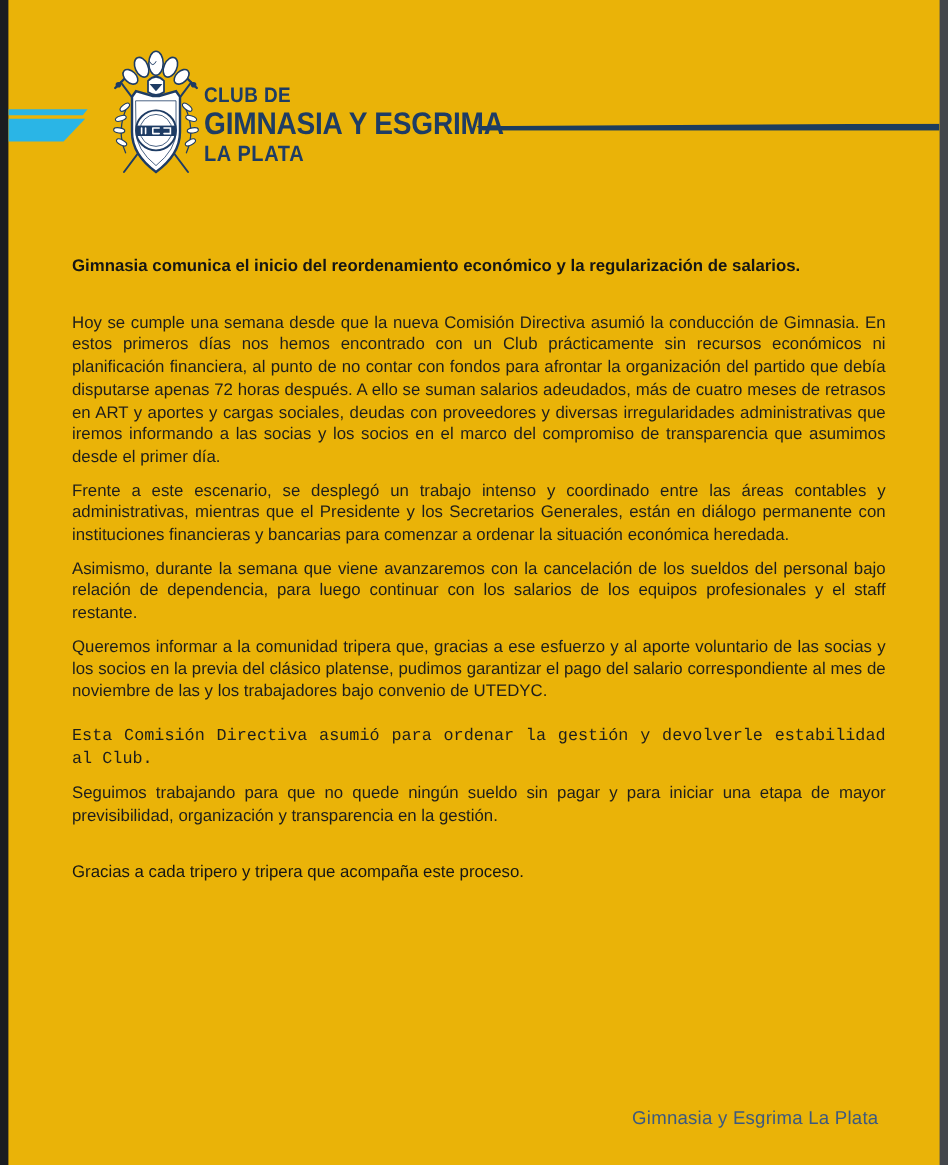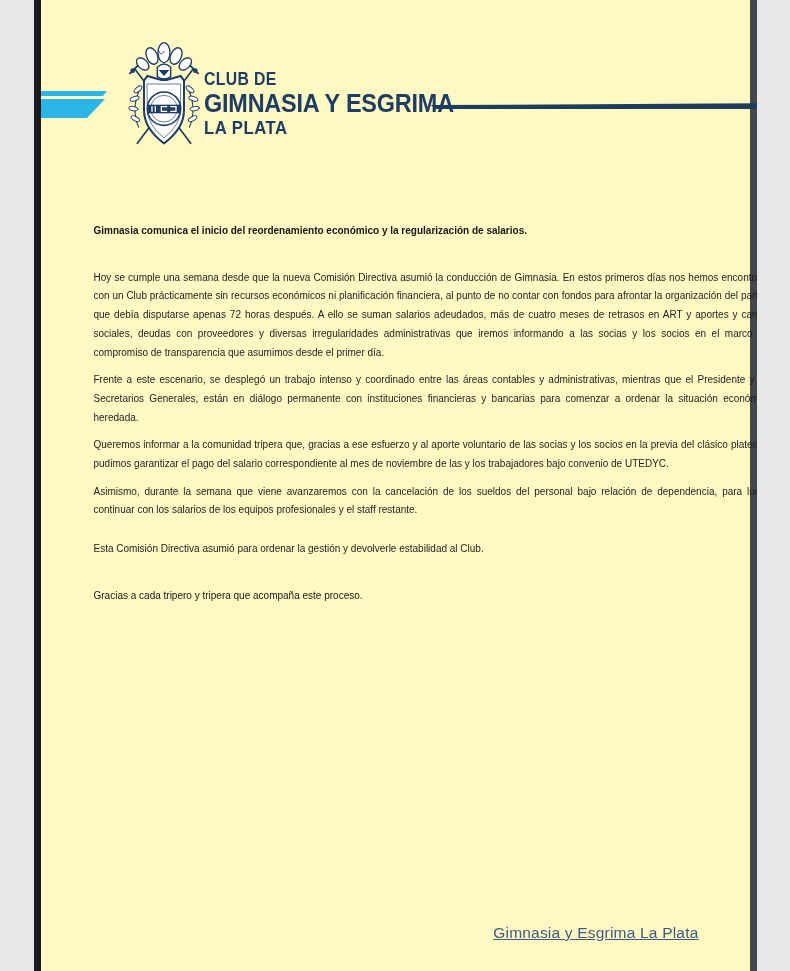--- a/index.html
+++ b/index.html
@@ -1,18 +1,18 @@
 <!DOCTYPE html>
 <html><head>
 <meta charset="utf-8">
 <style>
   html,body { margin:0; padding:0; background:#e8e8e8; }
   .page {
-    position:relative; width:723px; height:971px; margin:0 auto;
-    background:#fef9c3; overflow:hidden;
+    position:relative; width:790px; height:971px; margin:0 auto;
+    background:#eab308; overflow:hidden;
     font-family:"Liberation Sans", sans-serif;
     -webkit-font-smoothing:antialiased;
   }
   .edge-left  { position:absolute; left:0;  top:0; width:7px; height:971px; background:#1a1c20; }
   .edge-right { position:absolute; right:0; top:0; width:7px; height:971px; background:#43464b; }
 
   .flag { position:absolute; left:7px; top:89px; width:68px; height:30px; }
 
   .rule {
     position:absolute; left:397px; top:103px; width:386px; height:6px;
@@ -24,32 +24,32 @@
 
   .wordmark {
     position:absolute; left:170px; top:69px; color:#1e3c64;
     transform:scaleX(.9); transform-origin:left top; white-space:nowrap;
   }
   .wm1 { font-size:17.5px; font-weight:600; letter-spacing:.4px; line-height:20px; }
   .wm2 { font-size:26px;   font-weight:800; letter-spacing:-.2px; line-height:28px; }
   .wm3 { font-size:18.5px; font-weight:600; letter-spacing:.6px; line-height:22px; }
 
   .content {
-    position:absolute; left:60px; top:222px; width:678px;
-    color:#1e1e1c; font-size:10px; line-height:18.7px;
+    position:absolute; left:60px; top:212px; width:678px;
+    color:#1e1e1c; font-size:14px; line-height:18.7px;
     text-align:justify; text-justify:inter-word;
   }
   .headline { font-weight:700; color:#161614; margin:0 0 28px 0; }
   p.para { margin:0 0 9px 0; }
-  p.gap-lg { margin-top:20px; }
+  p.gap-lg { margin-top:20px;font-family:Liberation Mono, monospace; }
   .closing { font-weight:400; color:#161614; margin:28px 0 0 0; }
 
   .signature {
     position:absolute; right:58px; top:924px;
-    color:#3d5a80; font-size:15.5px; letter-spacing:.2px;text-decoration:underline;
+    color:#3d5a80; font-size:15.5px; letter-spacing:.2px;
   }
 </style>
 </head>
 <body>
 
 <div class="page">
 
   <div class="edge-left"></div>
   <div class="edge-right"></div>
 
@@ -112,22 +112,23 @@
     <div class="wm1">CLUB DE</div>
     <div class="wm2">GIMNASIA Y ESGRIMA</div>
     <div class="wm3">LA PLATA</div>
   </div>
 
   <div class="content">
     <p class="headline">Gimnasia comunica el inicio del reordenamiento económico y la regularización de salarios.</p>
 
     <p class="para">Hoy se cumple una semana desde que la nueva Comisión Directiva asumió la conducción de Gimnasia. En estos primeros días nos hemos encontrado con un Club prácticamente sin recursos económicos ni planificación financiera, al punto de no contar con fondos para afrontar la organización del partido que debía disputarse apenas 72 horas después. A ello se suman salarios adeudados, más de cuatro meses de retrasos en ART y aportes y cargas sociales, deudas con proveedores y diversas irregularidades administrativas que iremos informando a las socias y los socios en el marco del compromiso de transparencia que asumimos desde el primer día.</p>
     <p class="para">Frente a este escenario, se desplegó un trabajo intenso y coordinado entre las áreas contables y administrativas, mientras que el Presidente y los Secretarios Generales, están en diálogo permanente con instituciones financieras y bancarias para comenzar a ordenar la situación económica heredada.</p>
+    <p class="para">Asimismo, durante la semana que viene avanzaremos con la cancelación de los sueldos del personal bajo relación de dependencia, para luego continuar con los salarios de los equipos profesionales y el staff restante.</p>
     <p class="para">Queremos informar a la comunidad tripera que, gracias a ese esfuerzo y al aporte voluntario de las socias y los socios en la previa del clásico platense, pudimos garantizar el pago del salario correspondiente al mes de noviembre de las y los trabajadores bajo convenio de UTEDYC.</p>
-    <p class="para">Asimismo, durante la semana que viene avanzaremos con la cancelación de los sueldos del personal bajo relación de dependencia, para luego continuar con los salarios de los equipos profesionales y el staff restante.</p>
     <p class="para gap-lg">Esta Comisión Directiva asumió para ordenar la gestión y devolverle estabilidad al Club.</p>
+    <p class="para">Seguimos trabajando para que no quede ningún sueldo sin pagar y para iniciar una etapa de mayor previsibilidad, organización y transparencia en la gestión.</p>
 
     <p class="closing">Gracias a cada tripero y tripera que acompaña este proceso.</p>
   </div>
 
   <div class="signature">Gimnasia y Esgrima La Plata</div>
 
 </div>
 
 </body></html>

